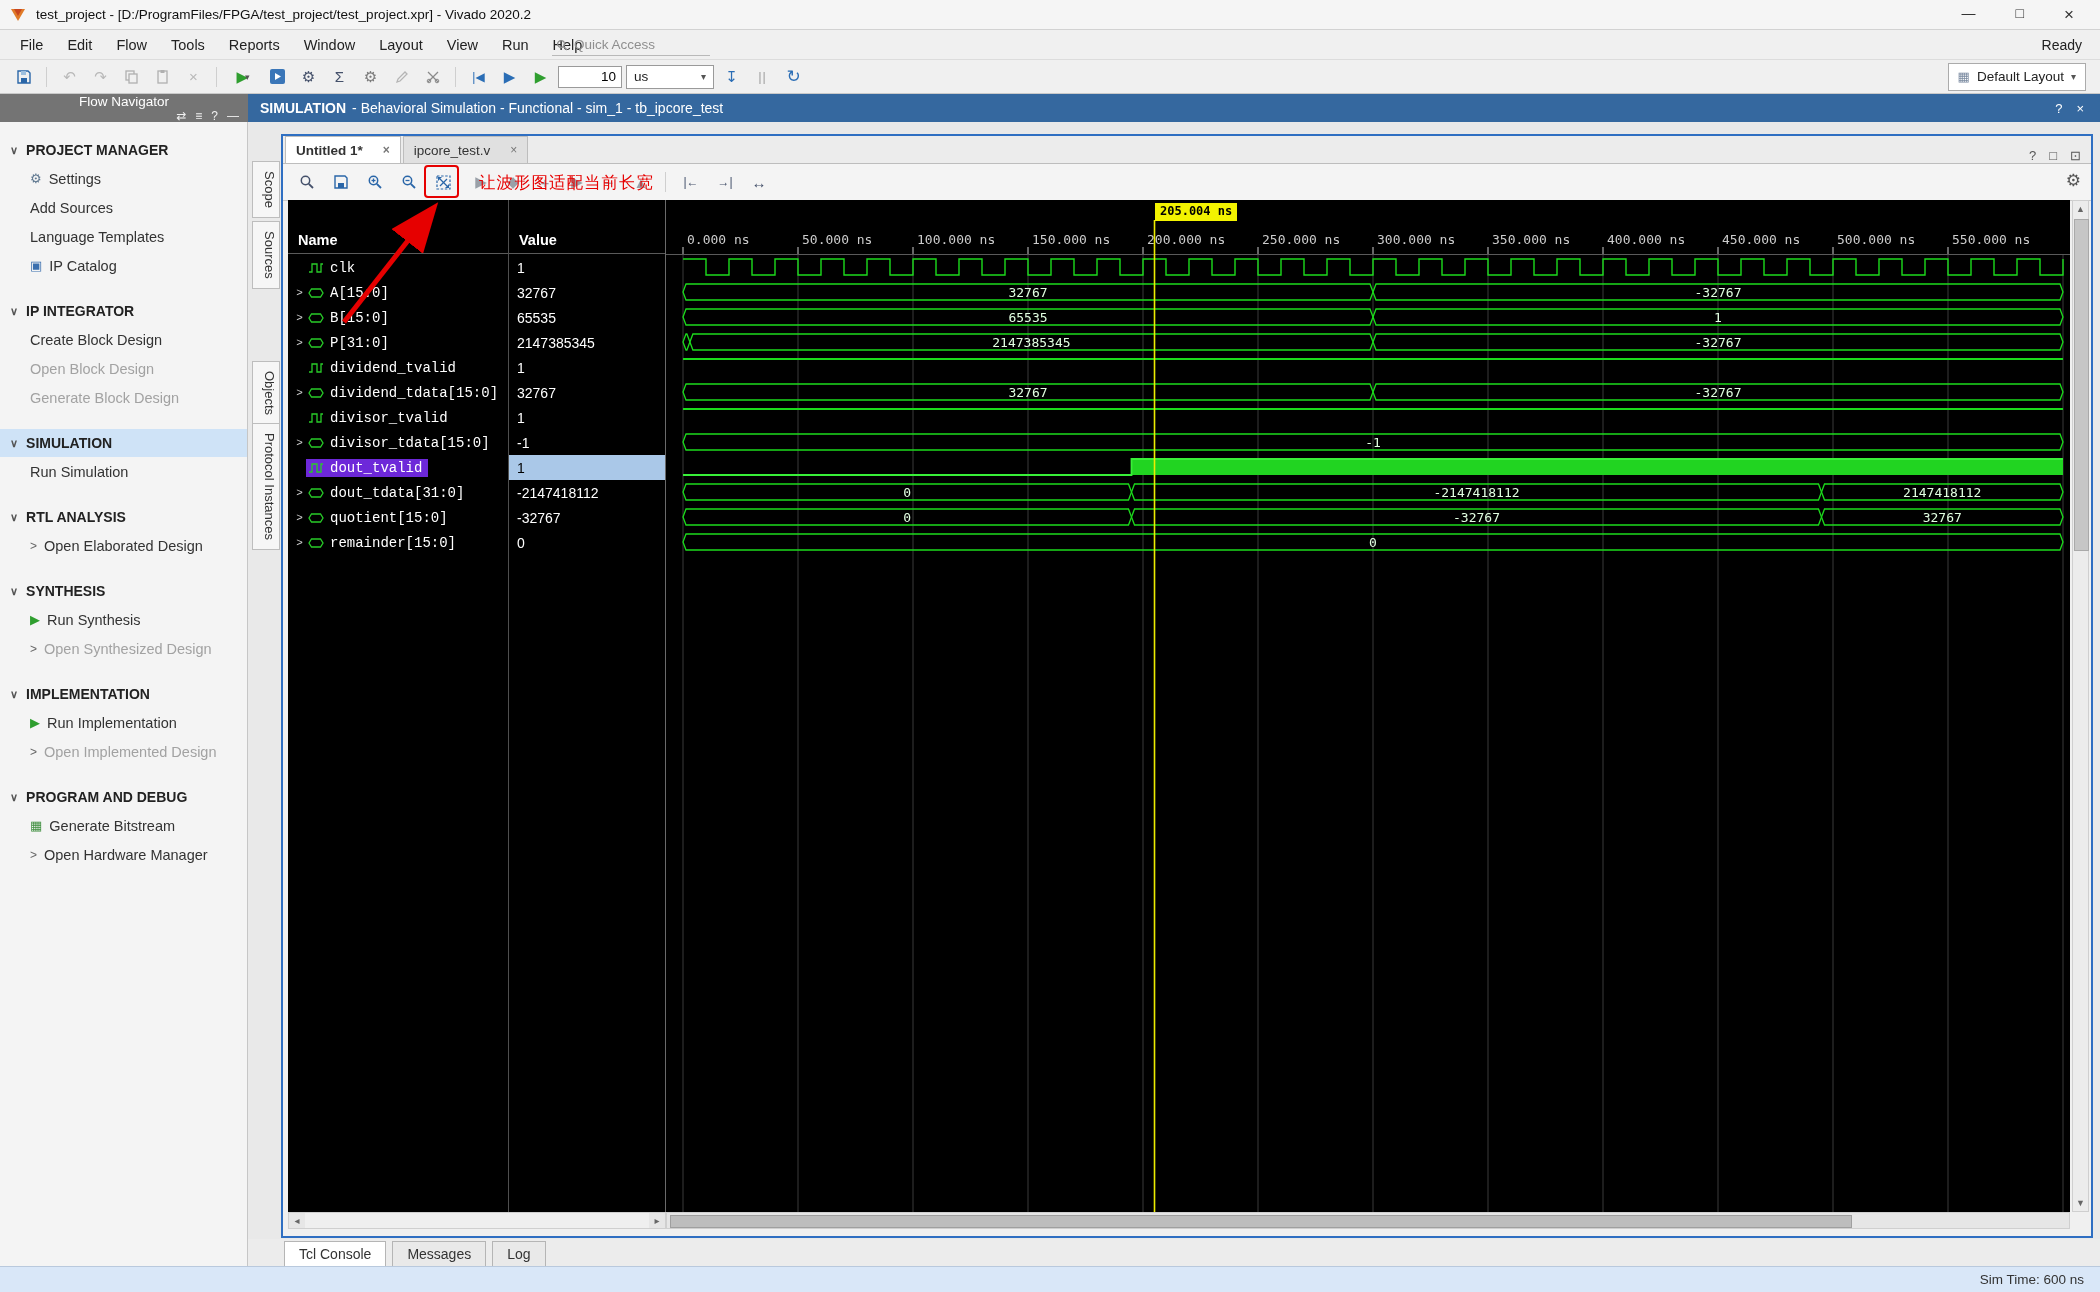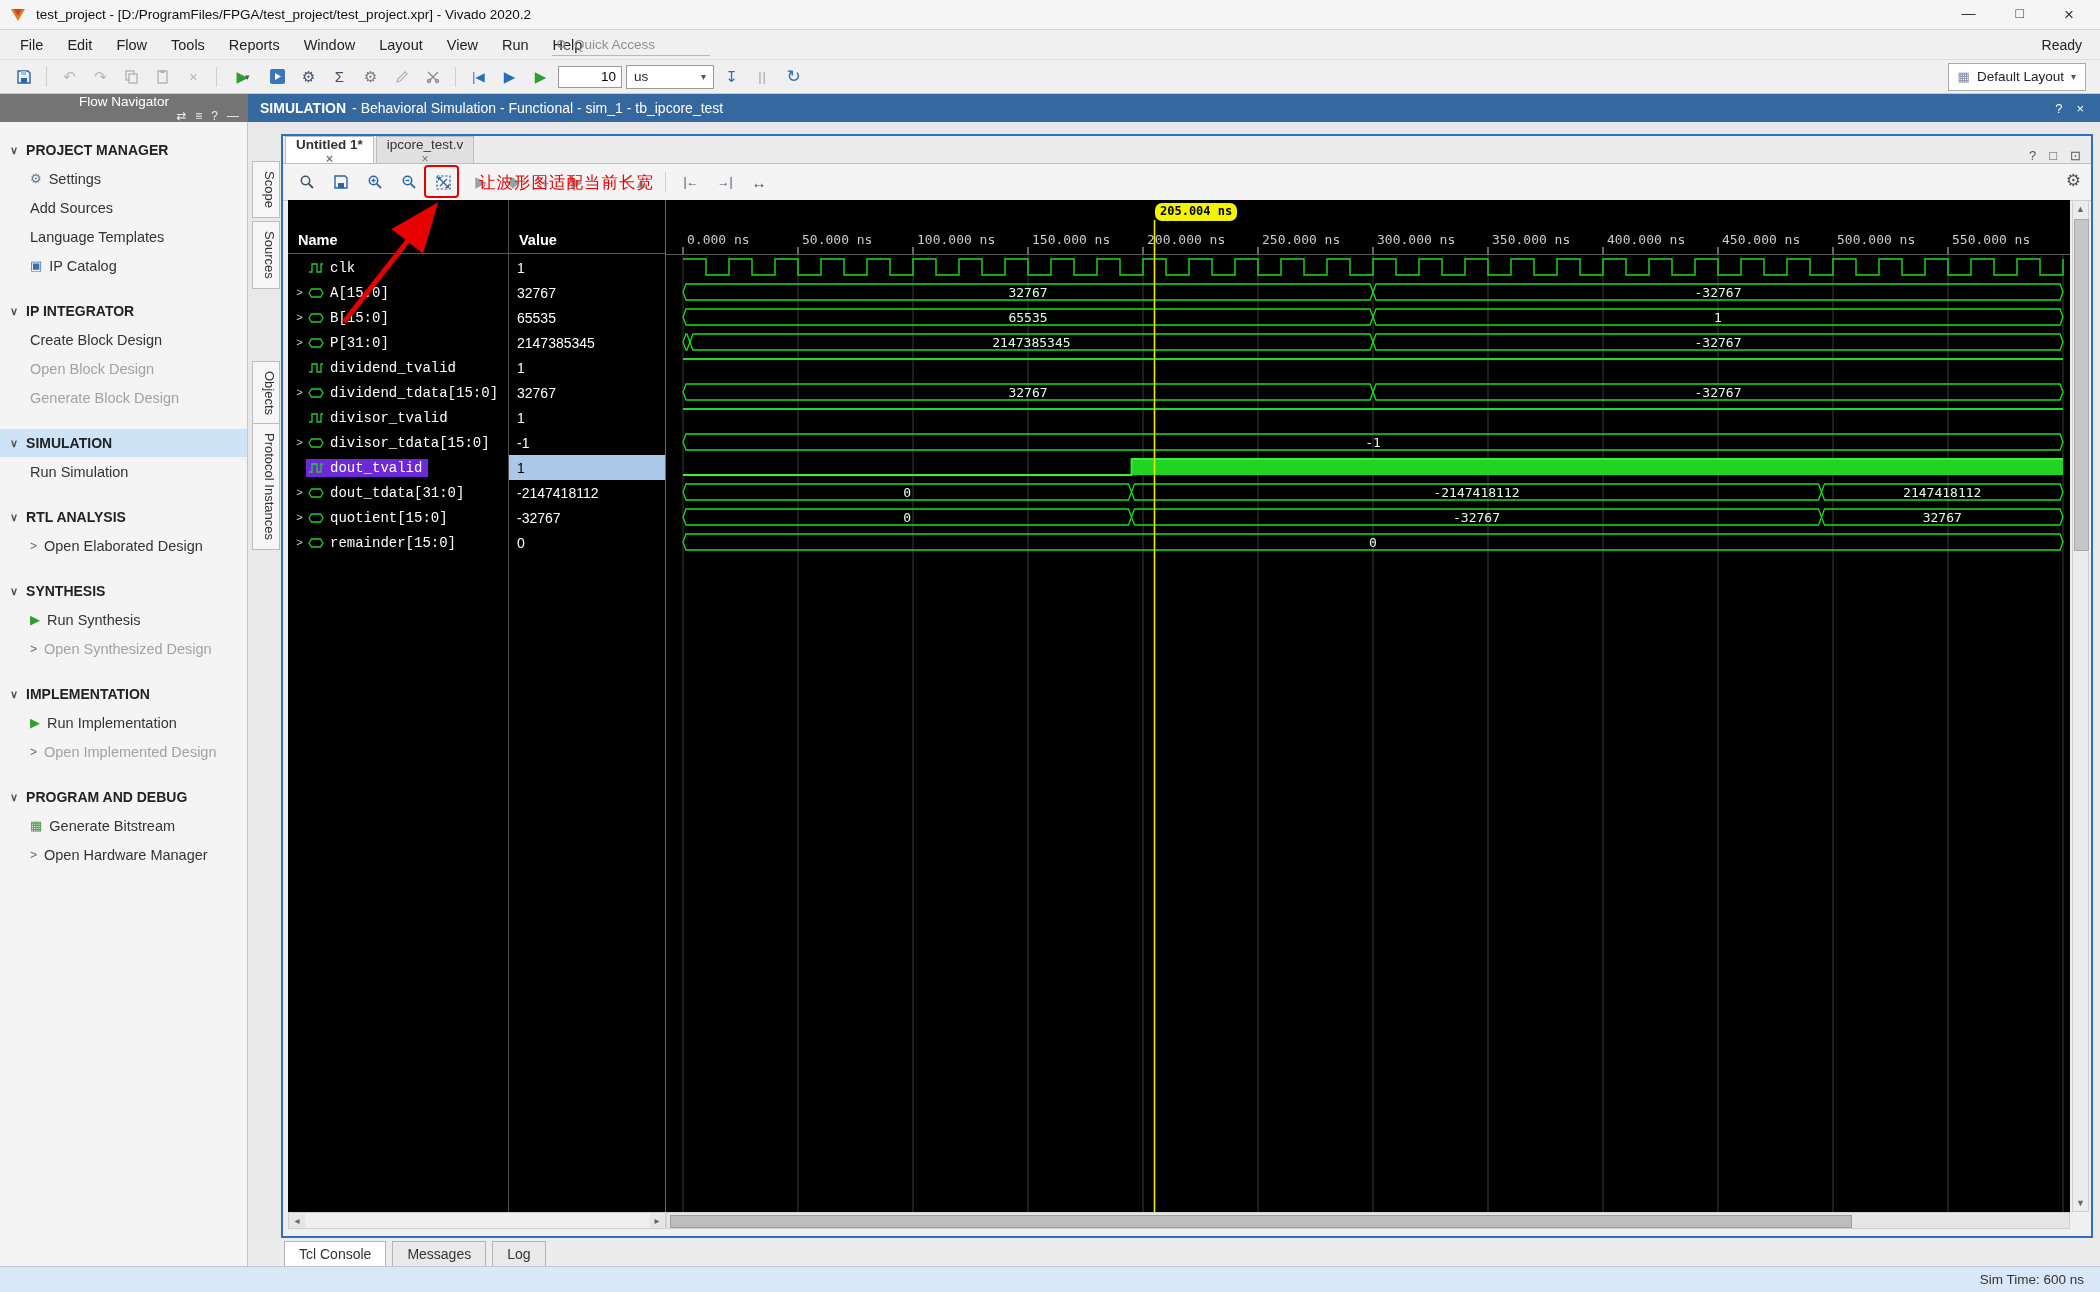--- a/index.html
+++ b/index.html
@@ -59,22 +59,22 @@
   .fn-icon-gear{color:#5f7890;} .fn-icon-chip{color:#3a6fae;} .fn-icon-play{color:#2e9e2e;} .fn-icon-bitstream{color:#3f8f3f;}
   
   .vstrip{position:absolute;left:250px;top:136px;width:30px;height:1100px;}
   .vtab{position:absolute;left:2px;width:22px;writing-mode:vertical-rl;background:#f6f6f6;border:1px solid #bdbdbd;
         color:#333;font-size:13px;padding:9px 2px;text-align:center;}
   
   .wave-frame{position:absolute;left:281px;top:134px;width:1812px;height:1104px;border:2px solid #2f6fc2;
               background:#f0f0f0;box-sizing:border-box;}
   .etabs{position:absolute;left:0;top:0;right:0;height:28px;background:#ececec;border-bottom:1px solid #bdbdbd;
          display:flex;align-items:flex-end;padding-left:2px;box-sizing:border-box;}
-  .etab{height:26px;padding:0 10px;display:flex;align-items:center;gap:0;font-size:13.5px;
-        border:1px solid #bdbdbd;border-bottom:none;background:#e0e0e0;color:#333;margin-right:2px;flex-direction:column;}
+  .etab{height:26px;padding:0 10px;display:flex;align-items:center;gap:20px;font-size:13.5px;
+        border:1px solid #bdbdbd;border-bottom:none;background:#e0e0e0;color:#333;margin-right:2px;}
   .etab.active{background:#fff;font-weight:700;}
   .etab-close{color:#777;font-size:12px;}
   .etab-corner{margin-left:auto;display:flex;gap:13px;padding-right:10px;color:#555;font-size:13px;align-items:center;}
   .wtoolbar{position:absolute;left:0;top:28px;right:0;height:36px;background:#f4f4f4;border-bottom:1px solid #c9c9c9;}
   .wt-icon{position:absolute;top:4px;width:28px;height:28px;display:flex;align-items:center;justify-content:center;
            font-size:15px;color:#44506a;}
   .wt-icon.gray{color:#9aa0a8;}
   .wt-sep{position:absolute;top:8px;width:1px;height:20px;background:#cfcfcf;}
   .wt-gear{position:absolute;right:10px;top:6px;font-size:17px;color:#555;}
   .red-box{position:absolute;left:141px;top:1px;width:35px;height:33px;border:2.5px solid #e60000;border-radius:4px;box-sizing:border-box;}
@@ -87,21 +87,21 @@
         box-sizing:border-box;color:#fff;font-size:14.5px;font-weight:600;border-bottom:1px solid #5a5a5a;}
   .wnrow{position:absolute;left:0;height:25px;width:100%;display:flex;align-items:center;padding-left:5px;box-sizing:border-box;font-family:Liberation Mono, monospace;}
   .wexp{width:13px;color:#cfcfcf;font-size:11px;text-align:center;}
   .wnbox{display:flex;align-items:center;gap:6px;color:#fff;font-size:14px;padding:1px 6px 1px 2px;white-space:nowrap;}
   .wnbox.sel{background:#6d28d9;}
   .wvrow{position:absolute;left:0;height:25px;width:100%;display:flex;align-items:center;padding-left:8px;
          box-sizing:border-box;color:#fff;font-size:14px;}
   .wvrow.selected{background:#aac8e8;color:#000;}
   .cursor-label{position:absolute;top:3px;height:16px;background:#f3f300;color:#000;
                 font-family:"DejaVu Sans Mono",monospace;font-size:12px;font-weight:700;
-                padding:1px 5px;white-space:nowrap;z-index:5;border-radius:7px;}
+                padding:1px 5px;white-space:nowrap;z-index:5;}
   
   .vscroll{position:absolute;left:1789px;top:64px;width:17px;height:1012px;background:#ececec;border:1px solid #cfcfcf;box-sizing:border-box;}
   .vscroll .arr{position:absolute;left:0;width:100%;height:16px;display:flex;align-items:center;justify-content:center;font-size:9px;color:#666;}
   .vscroll .thumb{position:absolute;left:1px;width:13px;top:18px;height:330px;background:#c6c6c6;border:1px solid #a9a9a9;}
   .miniscroll{position:absolute;left:5px;top:1076px;width:378px;height:17px;display:flex;align-items:center;background:#e6e6e6;border:1px solid #cfcfcf;box-sizing:border-box;}
   .miniscroll .arr{width:16px;text-align:center;font-size:10px;color:#666;}
   .miniscroll .track{flex:1;height:100%;background:#efefef;}
   .mainscroll{position:absolute;left:383px;top:1076px;width:1404px;height:17px;background:#e6e6e6;border:1px solid #cfcfcf;box-sizing:border-box;}
   .mainscroll .thumb{position:absolute;left:3px;top:2px;height:11px;width:1180px;background:#bdbdbd;border:1px solid #9f9f9f;}
   

